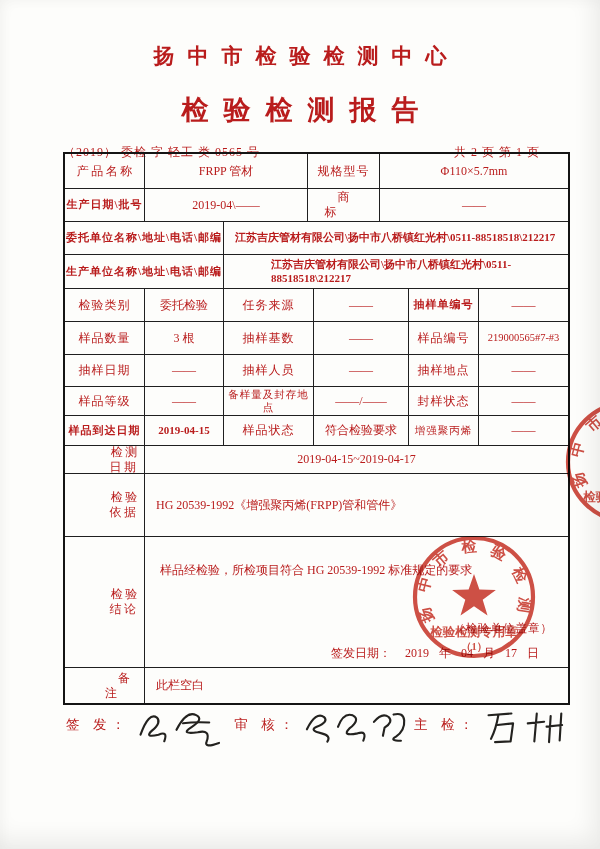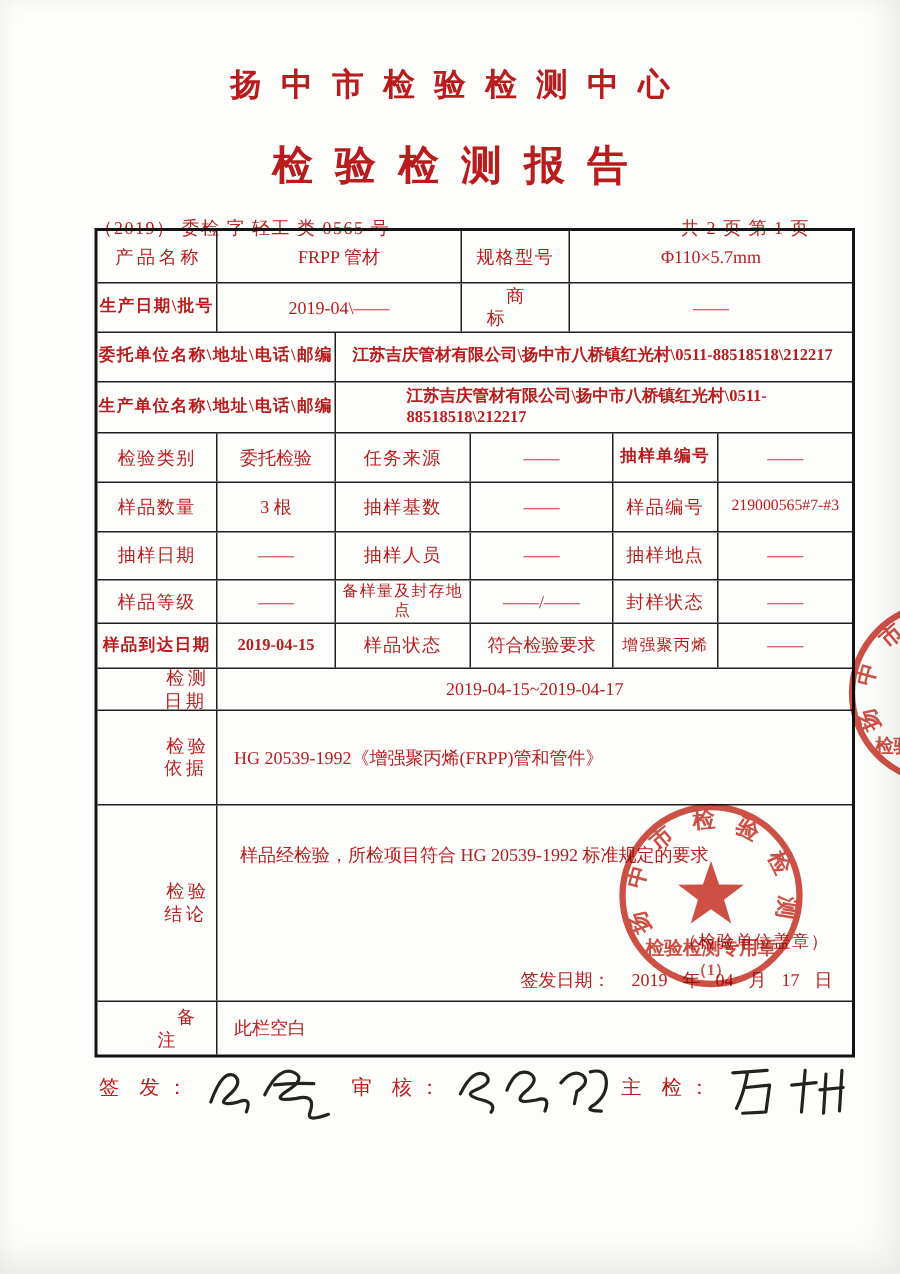--- a/index.html
+++ b/index.html
@@ -36,21 +36,21 @@
   .c-a{width:80px;} .c-b{width:163px;} .c-c{width:72px;} .c-d{flex:1;}
   .c-e{width:159px;} .c-f{flex:1;}
   .c1{width:80px;} .c2{width:79px;} .c3{width:90px;} .c4{width:95px;} .c5{width:70px;} .c6{flex:1;}
   .c-g{width:80px;padding-left:39px;} .c-h{flex:1;}
   .h34{height:34px;} .h32{height:32px;} .h33{height:33px;gap:36px;} .h31{height:31px;}
   .h28{height:28px;} .h29{height:29px;} .h27{height:27px;}
   .h62{height:62px;} .h130{height:130px;} .h35{height:35px;}
   .rel{position:relative;}
   .concl-text{position:absolute;left:15px;right:14px;top:26px;text-align:left;font-size:12px;}
   .seal-note{position:absolute;right:15px;top:84px;font-size:11.5px;letter-spacing:1px;}
-  .sign-date{position:absolute;right:13px;top:109px;font-size:12px;display:flex;gap:14px;text-align:center;}
+  .sign-date{position:absolute;right:29px;top:109px;font-size:12px;display:flex;gap:14px;text-align:center;}
   .sign-date .dt{word-spacing:7px;}
   
   .sig-row{position:absolute;left:66px;top:700px;width:505px;display:flex;
     align-items:flex-start;font-size:13.5px;}
   .sig-lab{letter-spacing:5px;margin-top:16px;white-space:nowrap;}
   .sig{margin:0 4px;}
   .sig path{fill:none;stroke:#23221f;stroke-width:2.6;stroke-linecap:round;stroke-linejoin:round;}
   
   .stamp{position:absolute;mix-blend-mode:multiply;opacity:.88;pointer-events:none;}
   .stamp-main{left:407px;top:530px;}

